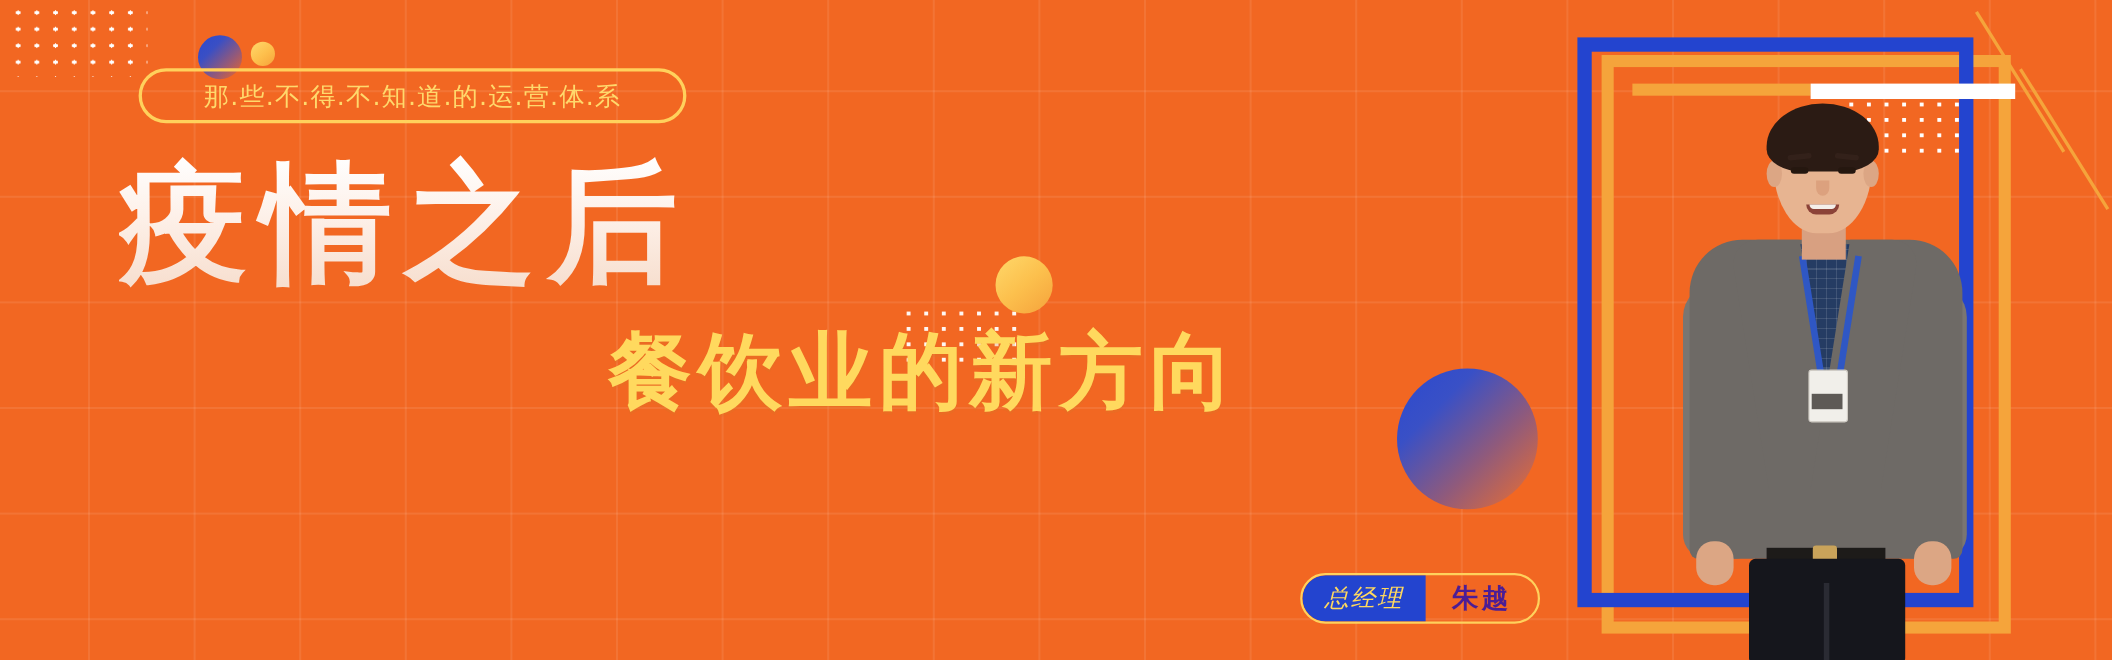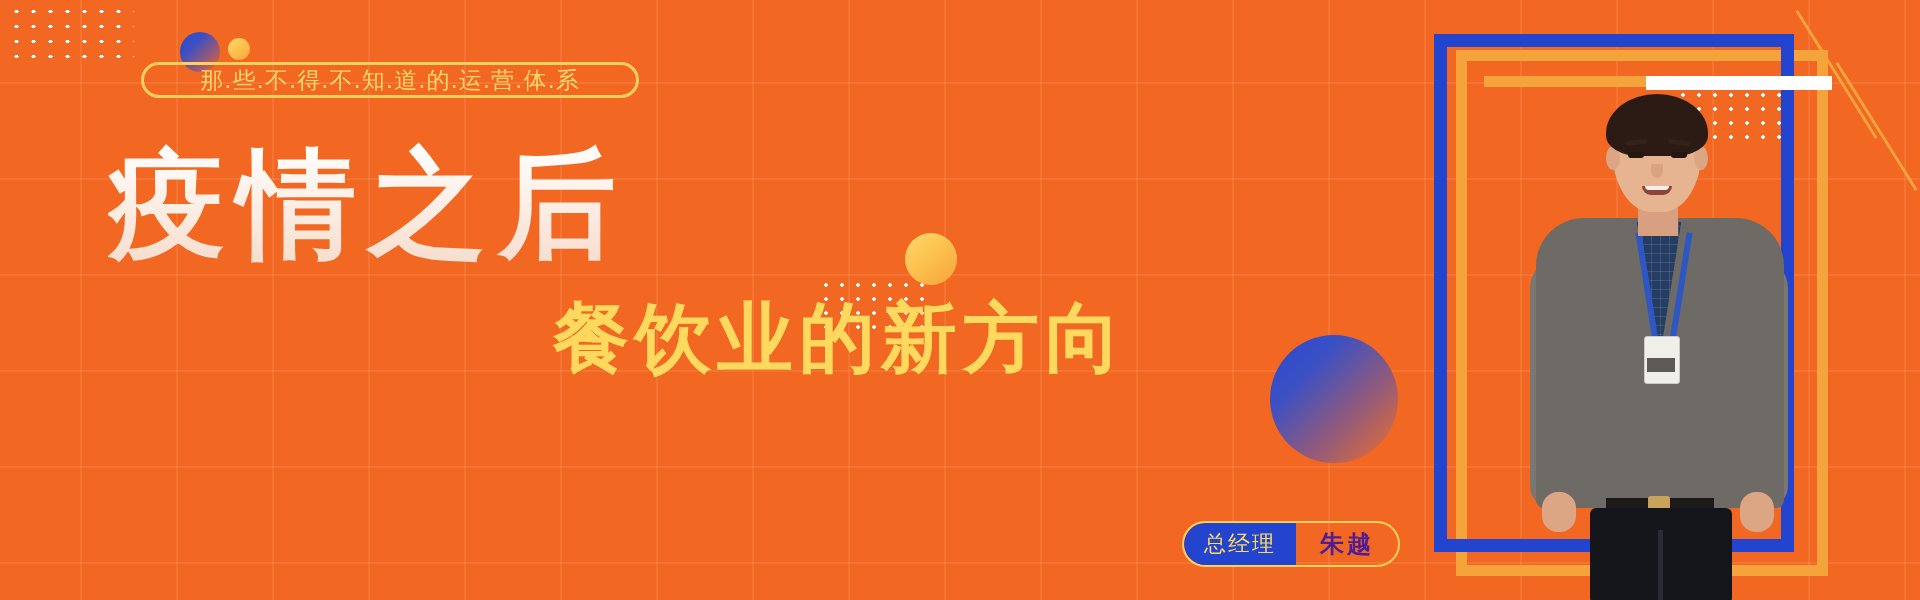--- a/index.html
+++ b/index.html
@@ -88,28 +88,28 @@
     background: #F5A43B;
     transform-origin: 0 0;
     pointer-events: none;
   }
   .diag-1 { left: 1798px; top: 10px;  width: 150px; height: 3px; transform: rotate(58deg); }
   .diag-2 { left: 1838px; top: 62px;  width: 150px; height: 3px; transform: rotate(58deg); }
 
   
   .subtitle-pill {
     position: absolute;
-    left: 141px;
+    left: 126px;
     top: 62px;
     width: 498px;
-    height: 36px;
+    height: 50px;
     border: 3px solid #FFD15C;
     border-radius: 26px;
     display: flex;
-    align-items: flex-start;
+    align-items: center;
     justify-content: center;
     box-sizing: border-box;
   }
   .subtitle-text {
     color: #FFD96C;
     font-size: 23px;
     letter-spacing: 1px;
     white-space: nowrap;
     font-family: "DejaVu Sans", "Liberation Sans", sans-serif;
   }
@@ -163,20 +163,21 @@
   .badge-role {
     background: #2344CF;
     color: #FFD95E;
     display: flex;
     align-items: center;
     padding: 0 20px;
     font-size: 22px;
     letter-spacing: 2px;
     border-radius: 22px 0 0 22px;
     font-family: "DejaVu Sans", "Liberation Sans", sans-serif;
+    font-style: italic;
   }
   .badge-name {
     color: #4c1d95;
     display: flex;
     align-items: center;
     padding: 0 24px;
     font-size: 24px;
     font-weight: bold;
     letter-spacing: 3px;
     font-family: "DejaVu Sans", "Liberation Sans", sans-serif;

